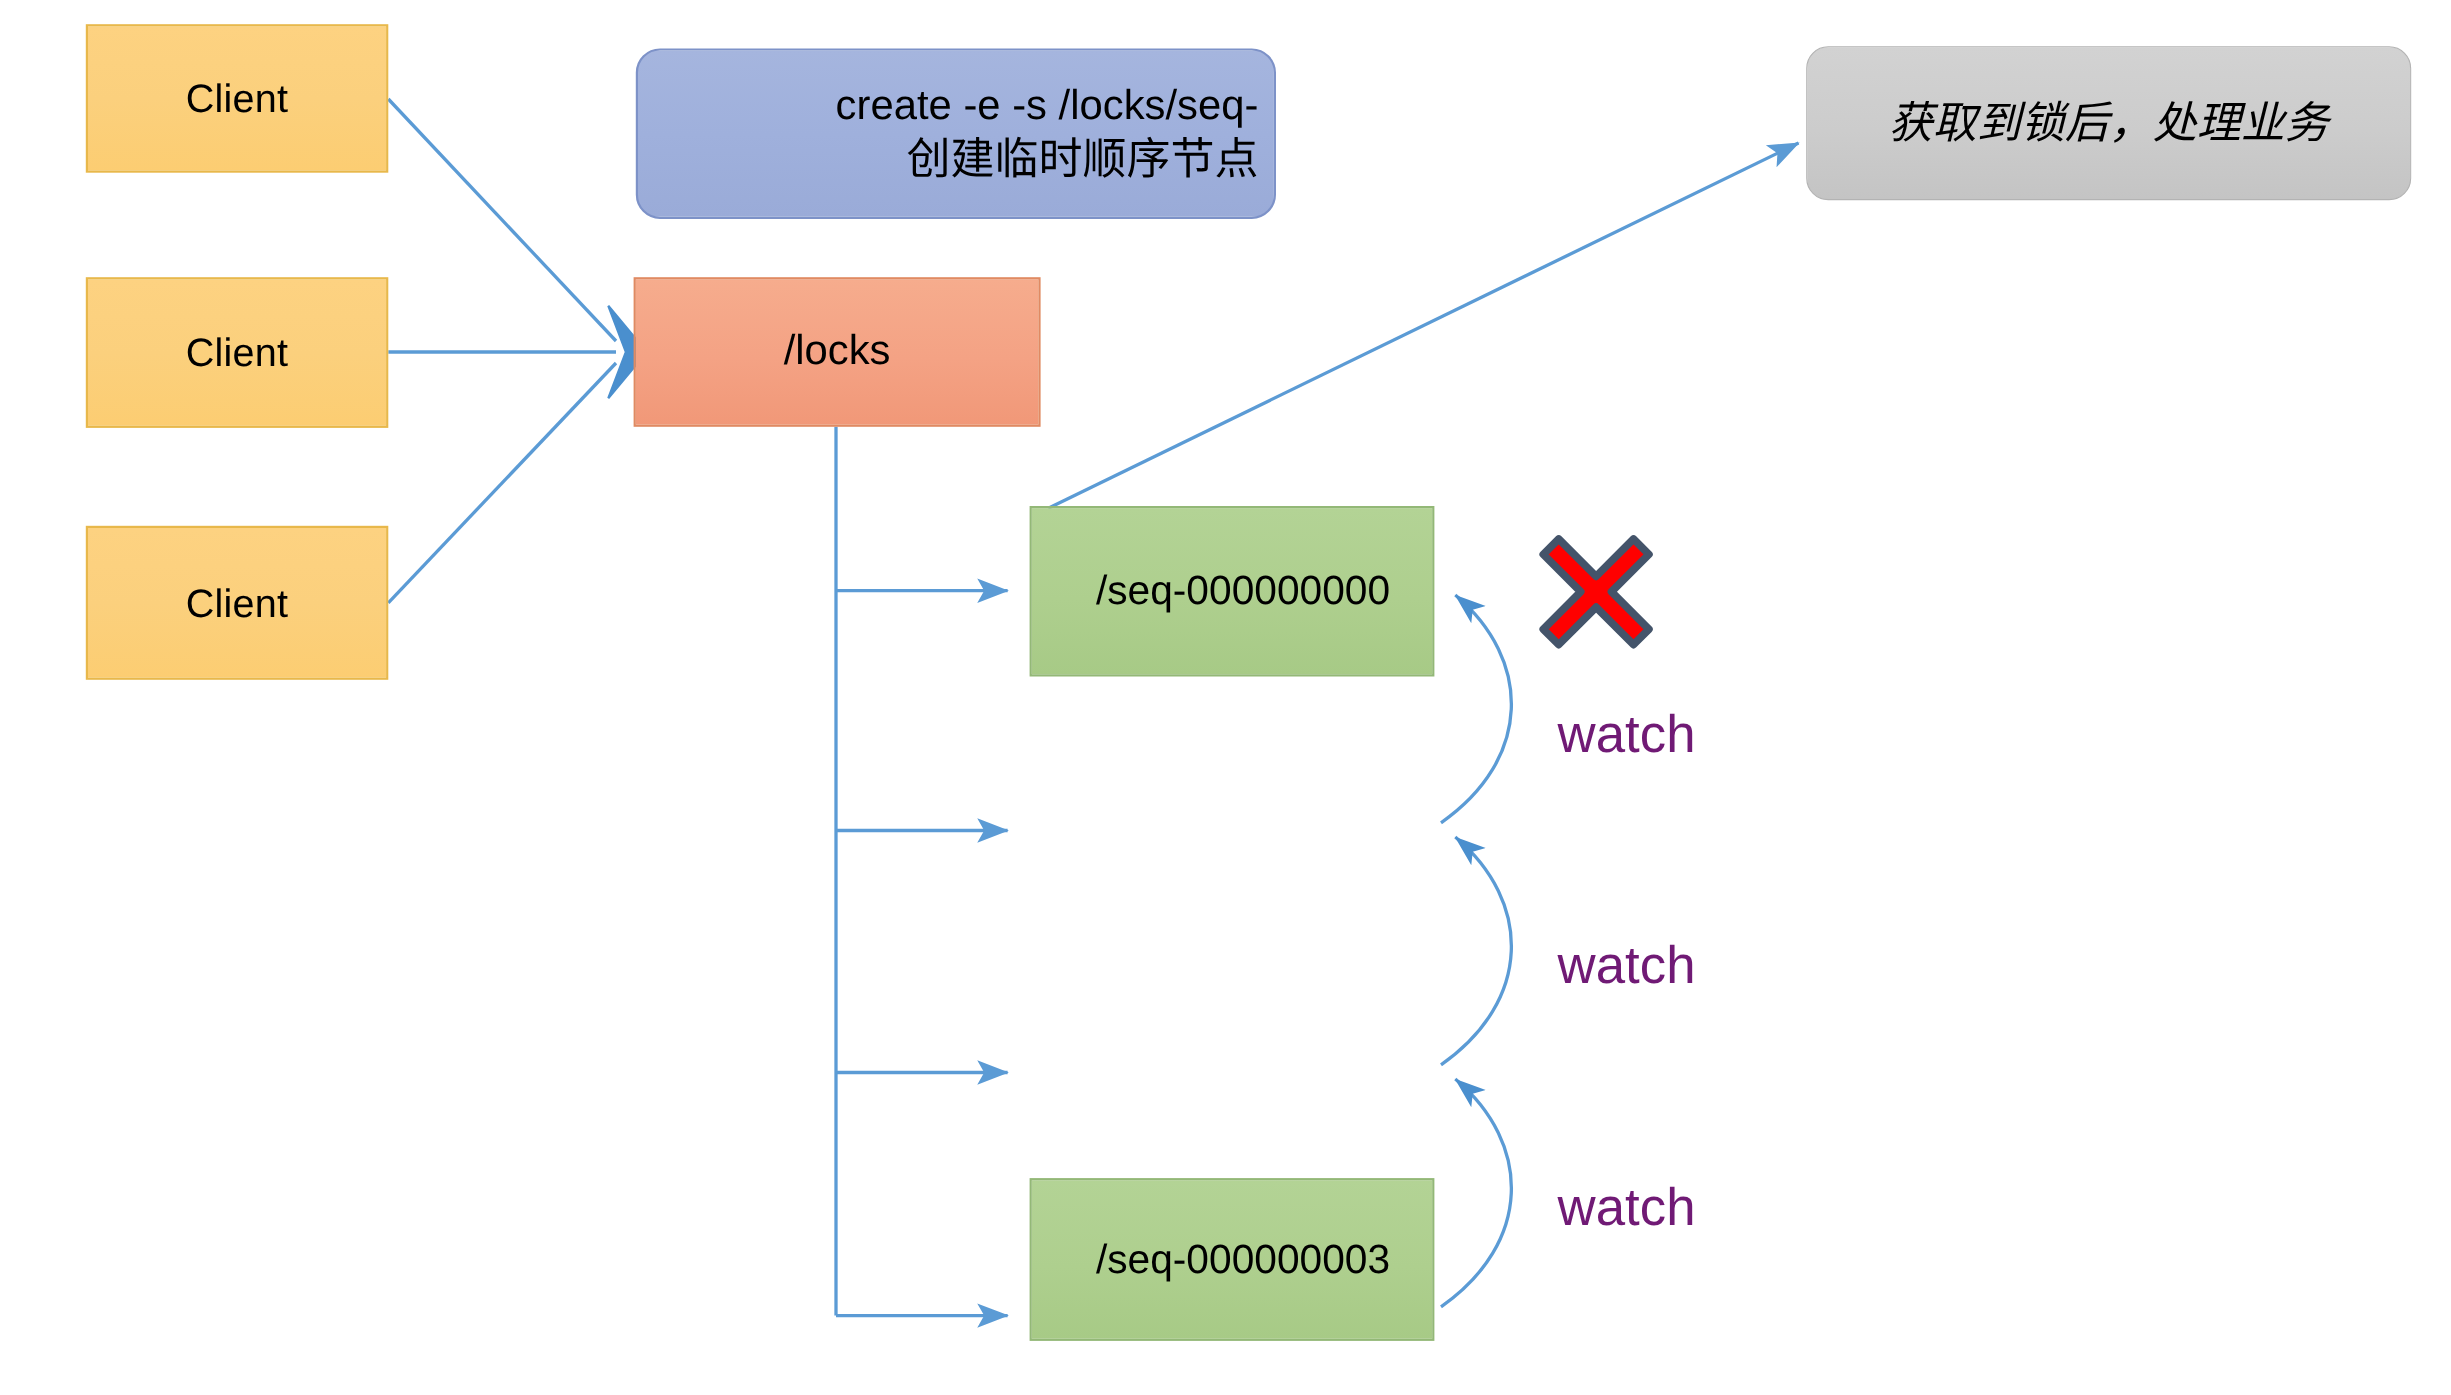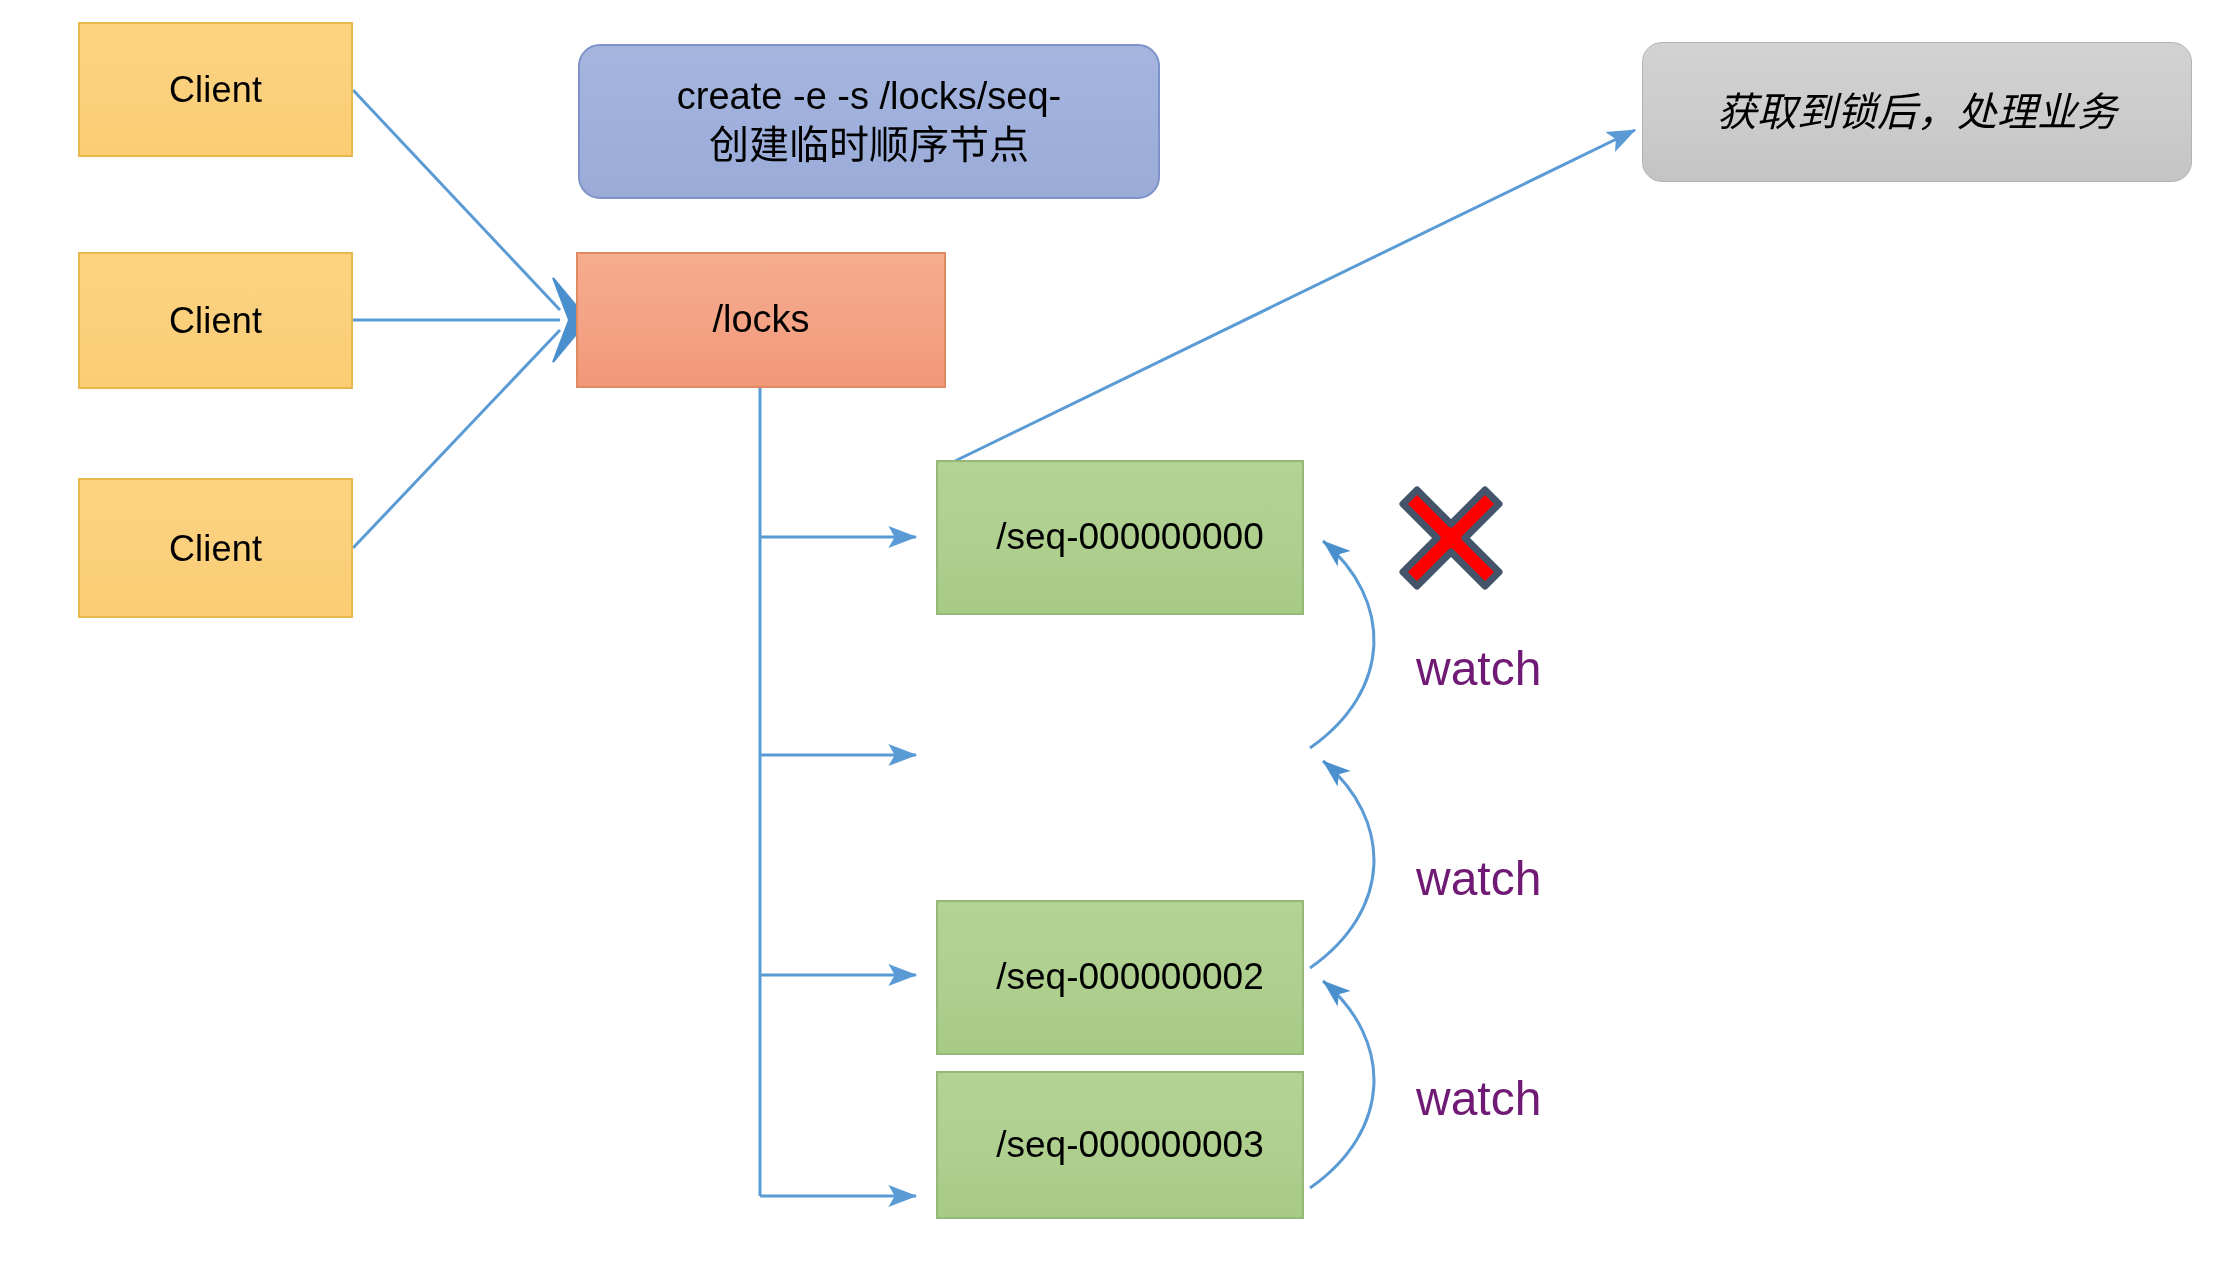--- a/index.html
+++ b/index.html
@@ -55,20 +55,21 @@
   }
 
   
   .command-box {
     background: linear-gradient(180deg, #a5b5de 0%, #9fb0dc 50%, #9aabd8 100%);
     border: 2px solid #7d92c8;
     border-radius: 22px;
     font-size: 38px;
     flex-direction: column;
     padding: 6px 14px;
+    align-items: flex-end;
   }
   .command-box .line2 { font-size: 40px; }
 
   
   .note-box {
     background: linear-gradient(180deg, #d2d2d2 0%, #cccccc 55%, #c4c4c4 100%);
     border: 1px solid #b3b3b3;
     border-radius: 20px;
     font-size: 40px;
   }
@@ -157,23 +158,20 @@
 
   <div class="node note-box" style="left:1594px; top:42px; width:550px; height:140px;font-style:italic;">
     <span>获取到锁后，处理业务</span>
   </div>
 
   <div class="node seq-box" style="left:888px; top:460px; width:368px; height:155px;">
     <span>/seq-000000000</span>
   </div>
 
 
-  <div class="node seq-box" style="left:888px; top:900px; width:368px; height:155px;">
-    <span>/seq-000000002</span>
-  </div>
 
   <div class="node seq-box" style="left:888px; top:1071px; width:368px; height:148px;">
     <span>/seq-000000003</span>
   </div>
 
   <div class="watch-label" style="left:1368px; top:641px;">watch</div>
 
   <div class="watch-label" style="left:1368px; top:851px;">watch</div>
 
   <div class="watch-label" style="left:1368px; top:1071px;">watch</div>

